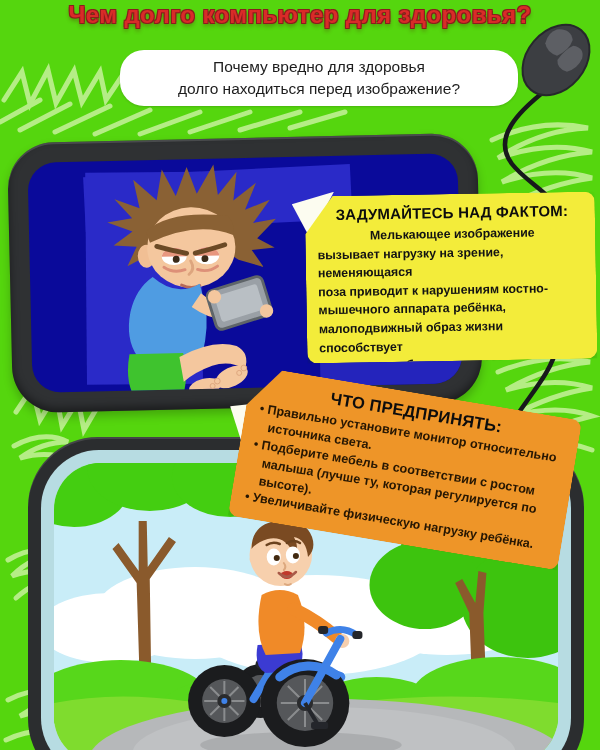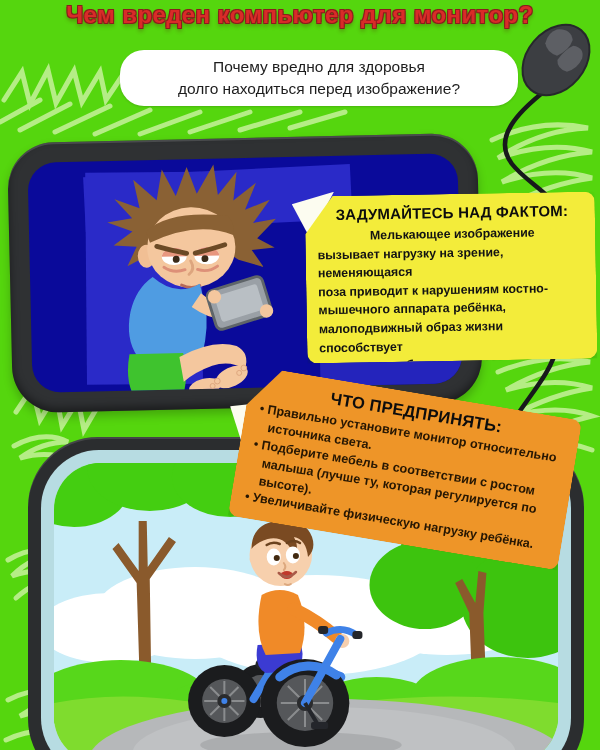--- a/index.html
+++ b/index.html
@@ -104,21 +104,21 @@
       <path d="M0,122 L40,100 M20,130 L70,104 M55,132 L110,106 M95,134 L150,110 M140,134 L200,112 M190,132 L250,112 M240,130 L300,112 M290,128 L345,112"></path>
       <path d="M492,140 Q540,118 588,128 Q540,130 498,158 Q550,140 592,152 Q544,156 502,182 Q552,166 592,178 Q548,184 508,206 Q556,194 590,206 Q552,212 516,232"></path>
       <path d="M498,372 Q546,352 590,362 Q548,366 506,390 Q554,376 592,388 Q552,394 512,416 Q558,404 592,416 Q556,424 520,446 Q560,438 592,450"></path>
       <path d="M16,412 L32,388 L40,420 L56,394 L62,426 L78,400 L84,430 L98,406"></path>
       <path d="M14,446 Q44,430 68,442 Q42,442 20,458 Q48,450 72,460"></path>
       <path d="M8,560 Q34,544 58,554 Q32,556 12,576 Q40,566 62,576 Q36,580 16,598"></path>
       <path d="M8,700 Q40,684 72,692 Q44,700 20,716 Q52,706 80,716 M6,740 Q36,726 64,734"></path>
     </g>
   </svg>
 
-  <div class="title">Чем вреден компьютер для монитор?</div>
+  <div class="title">Чем долго компьютер для здоровья?</div>
 
   <div class="bubble">
     <div>Почему вредно для здоровья</div>
     <div>долго находиться перед изображение?</div>
   </div>
 
   <svg class="mouse" viewBox="0 0 96 96">
     <g transform="rotate(40 52 46)">
       <ellipse cx="52" cy="46" rx="29" ry="39" fill="#3c3e42" stroke="#26282b" stroke-width="2"></ellipse>
       <path d="M33,22 Q43,12 52,20 Q56,30 50,42 Q40,46 33,40 Q28,30 33,22 Z" fill="#5d5f64"></path>

